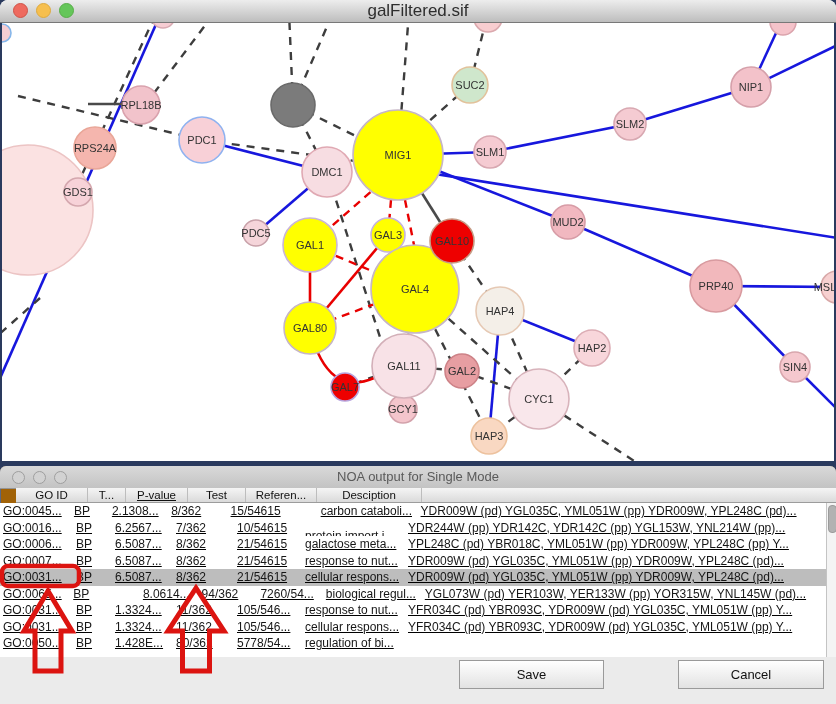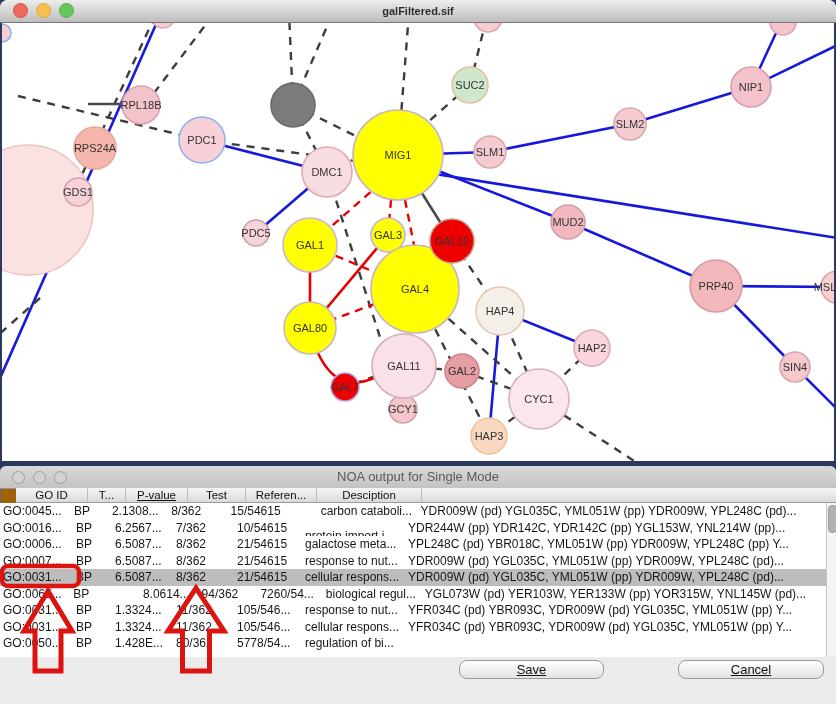--- a/index.html
+++ b/index.html
@@ -5,21 +5,21 @@
   html,body{margin:0;padding:0;background:#2a3a5e;}
   #stage{position:relative;width:836px;height:704px;background:#2a3a5e;
          font-family:"Liberation Sans",sans-serif;overflow:hidden;}
 
   
   .window-graph{position:absolute;left:0;top:0;width:836px;height:461px;
     background:#ffffff;border-radius:8px 8px 0 0;overflow:hidden;}
   .titlebar{position:absolute;left:0;top:0;right:0;height:22px;z-index:5;
     background:linear-gradient(#ededed,#bdbdbd);border-bottom:1px solid #787878;}
   .titlebar .title{position:absolute;left:0;right:0;top:0;height:22px;line-height:22px;
-    text-align:center;font-size:11px;color:#2e2e2e;font-weight:bold;}
+    text-align:center;font-size:17px;color:#2e2e2e;}
   .tl{position:absolute;top:3px;width:15px;height:15px;border-radius:50%;box-sizing:border-box;}
   .tl.red{left:13px;background:#ee6a5f;border:1px solid #ce5348;}
   .tl.yel{left:36px;background:#f6bf4f;border:1px solid #dda93e;}
   .tl.grn{left:59px;background:#65c65a;border:1px solid #57ad48;}
   #graph-svg{position:absolute;left:0;top:0;z-index:1;}
   .side-strip{position:absolute;top:22px;bottom:0;width:2px;background:#2a3a5e;z-index:4;}
   .node-label{font:11px "Liberation Sans",sans-serif;fill:#333;text-anchor:middle;}
   .e-blue{stroke:#1717dd;stroke-width:2.6;fill:none;}
   .e-dash{stroke:#3d3d3d;stroke-width:2.4;stroke-dasharray:8 7;fill:none;}
   .e-dark{stroke:#4a4a4a;stroke-width:2.6;fill:none;}
@@ -34,32 +34,32 @@
     background:linear-gradient(#d9d9d9,#c3c3c3);border-bottom:1px solid #949494;}
   .titlebar2 .title{position:absolute;left:0;right:0;top:0;height:22px;line-height:22px;
     text-align:center;font-size:13px;color:#5a5a5a;}
   .tl2{position:absolute;top:4.5px;width:13px;height:13px;border-radius:50%;
     background:#d2d2d2;border:1px solid #9e9e9e;box-sizing:border-box;}
   .noa-header{position:absolute;left:16px;top:22px;width:836px;height:15px;display:flex;
     background:linear-gradient(#f5f5f5,#dadada);border-bottom:1px solid #9c9c9c;box-sizing:border-box;}
   .hcell{font-size:11.5px;line-height:14px;color:#111;text-align:center;
     overflow:hidden;white-space:nowrap;border-right:1px solid #bdbdbd;box-sizing:border-box;}
   .noa-body{position:absolute;left:0;top:37px;width:826px;height:154px;background:#fff;overflow:hidden;}
-  .trow{display:flex;width:826px;height:16.5px;}
+  .trow{display:flex;width:826px;height:16.5px;text-decoration:underline;}
   .trow.sel{background:#bdbdbd;}
   .tcell{font-size:12px;line-height:16.5px;color:#161616;white-space:nowrap;
     overflow:hidden;box-sizing:border-box;}
   .scrollbar{position:absolute;right:0;top:37px;width:10px;height:154px;background:#f4f4f4;
     border-left:1px solid #c4c4c4;box-sizing:border-box;}
   .thumb{position:absolute;left:1px;top:2px;width:7px;height:26px;border-radius:4px;
     background:#b2b2b2;border:1px solid #9b9b9b;}
   .btn-panel{position:absolute;left:0;top:191px;width:836px;height:47px;background:#ebebeb;}
-  .mac-btn{position:absolute;top:3px;height:19px;border:1px solid #9a9a9a;border-radius:8px;
+  .mac-btn{position:absolute;top:3px;height:29px;border:1px solid #9a9a9a;border-radius:0;
     background:linear-gradient(#ffffff,#e2e2e2);font-family:"Liberation Sans",sans-serif;
-    font-size:13px;color:#111;padding:0;text-decoration:underline;}
+    font-size:13px;color:#111;padding:0;}
   #save-btn{left:459px;width:145px;}
   #cancel-btn{left:678px;width:146px;}
 
   
   #annot{position:absolute;left:0;top:0;z-index:60;pointer-events:none;}
 </style>
 </head>
 <body>
 
 <div id="stage">

